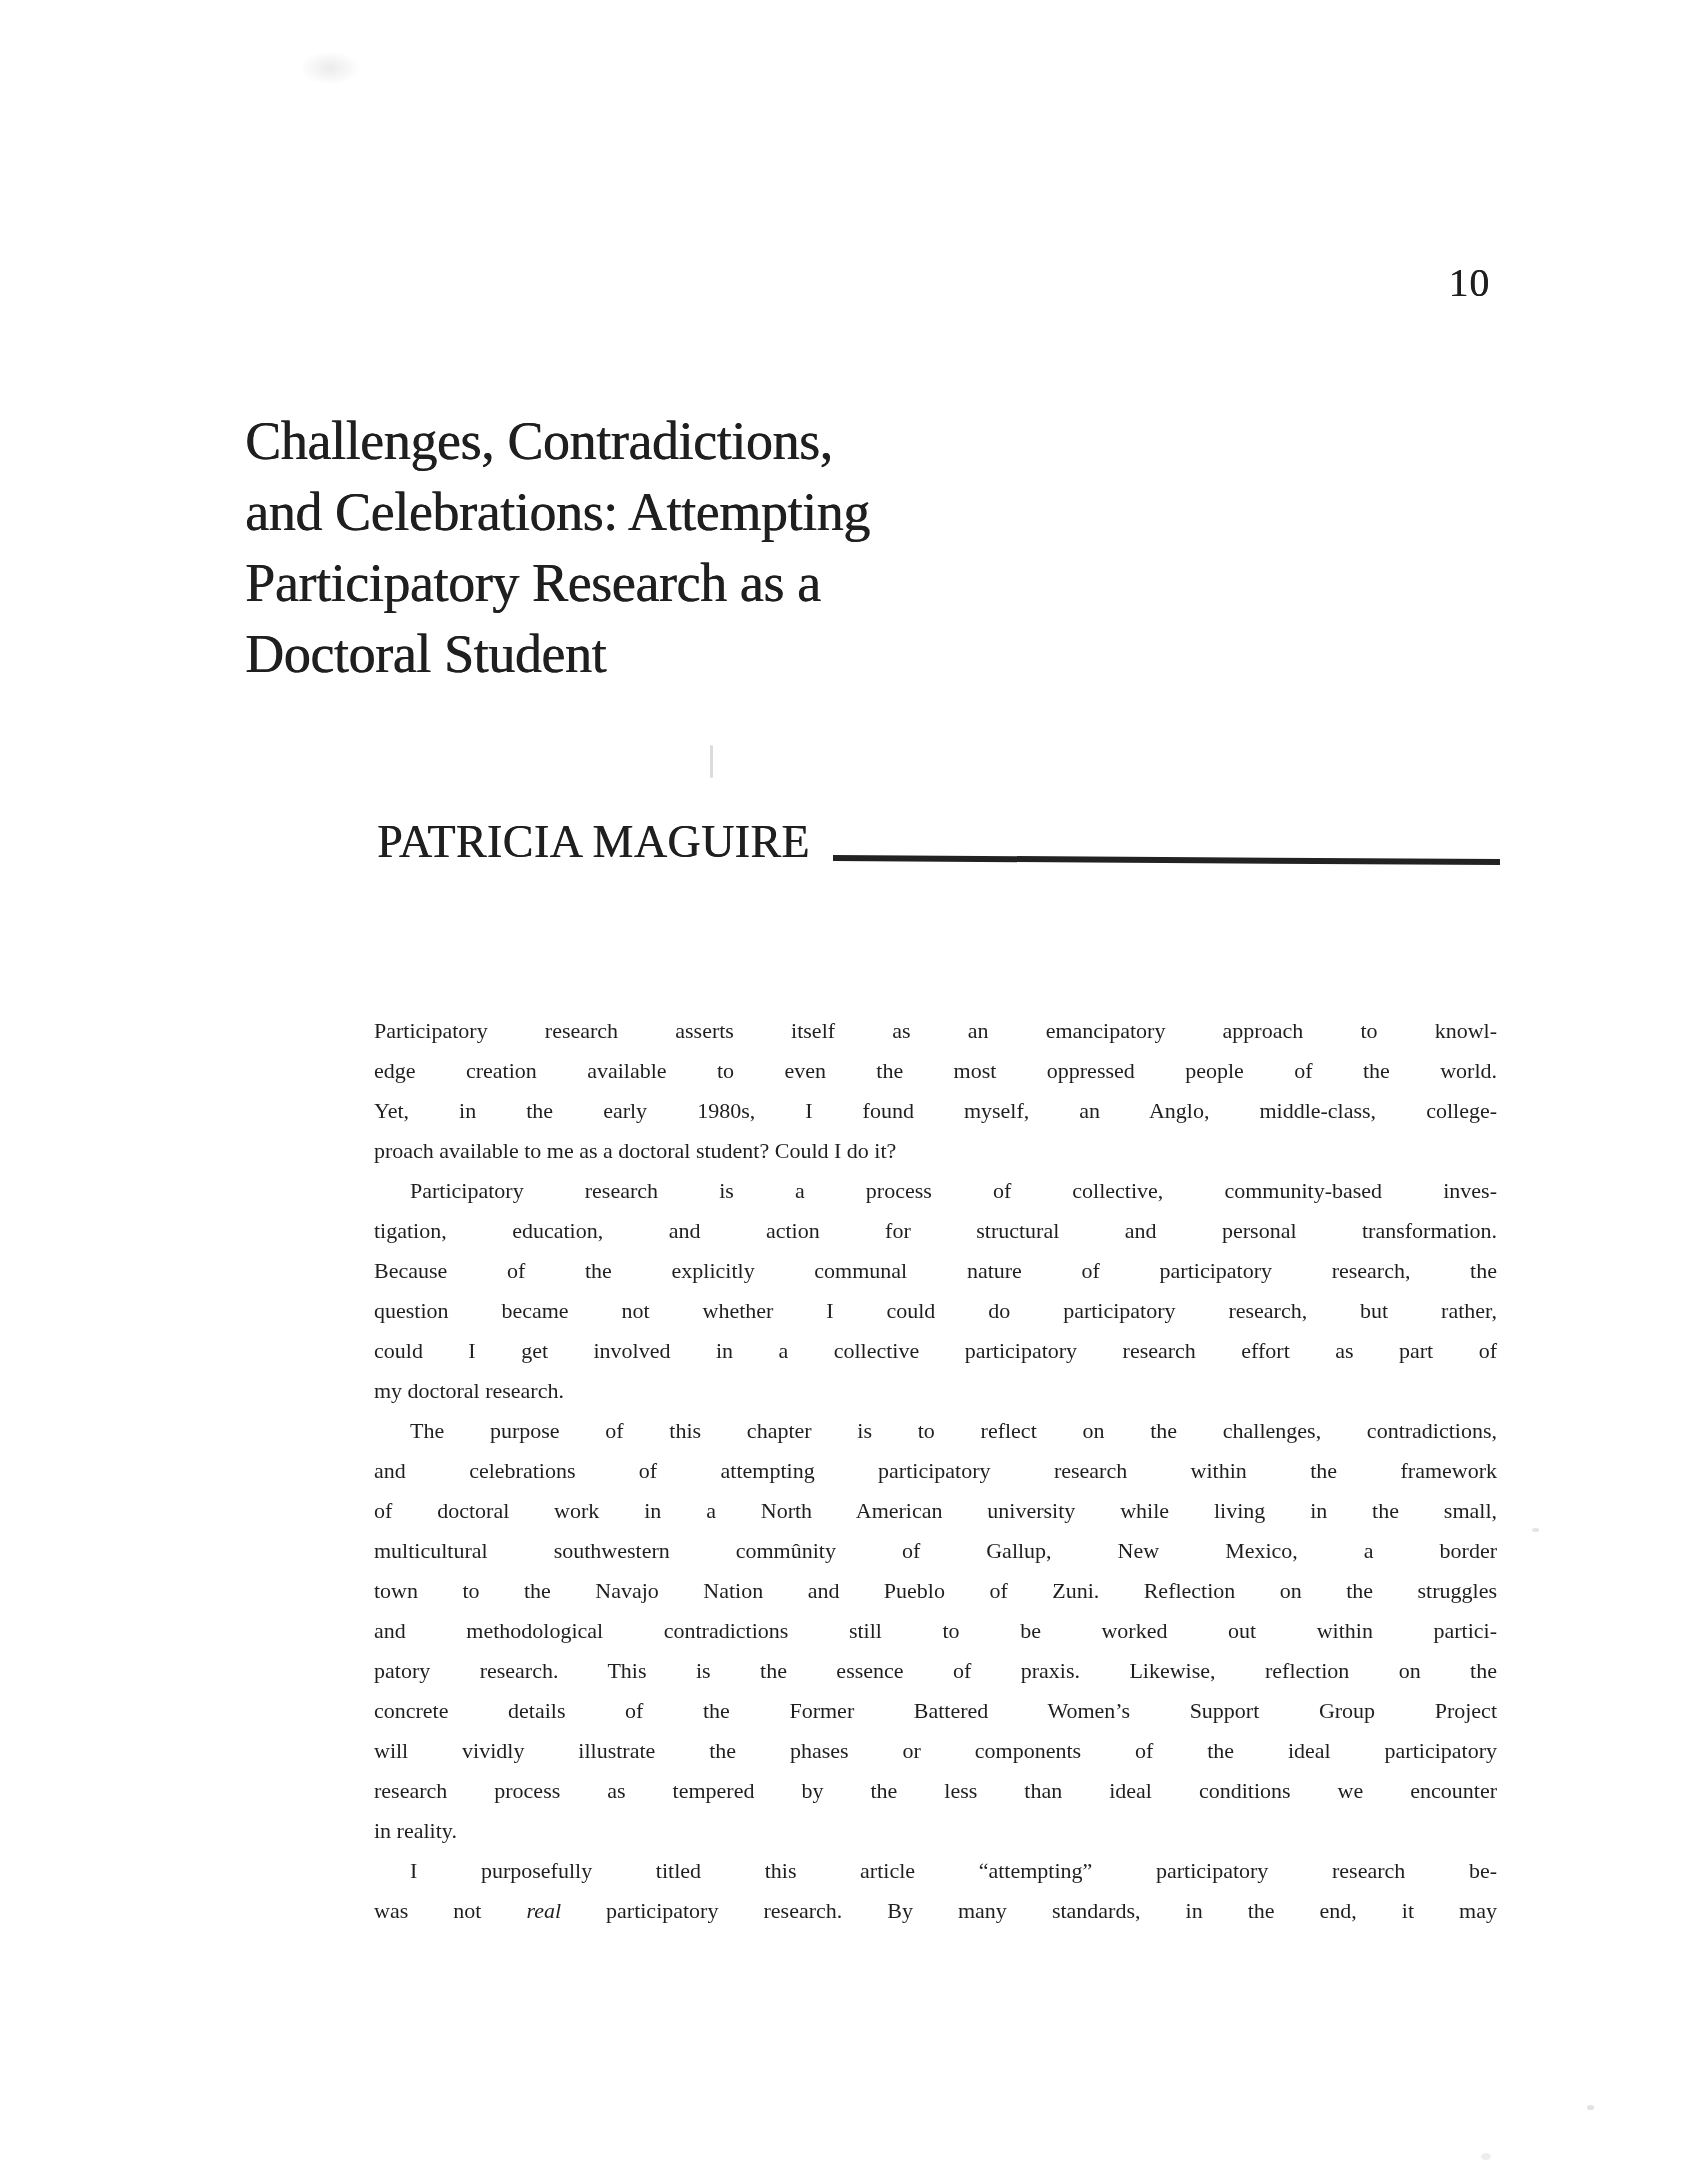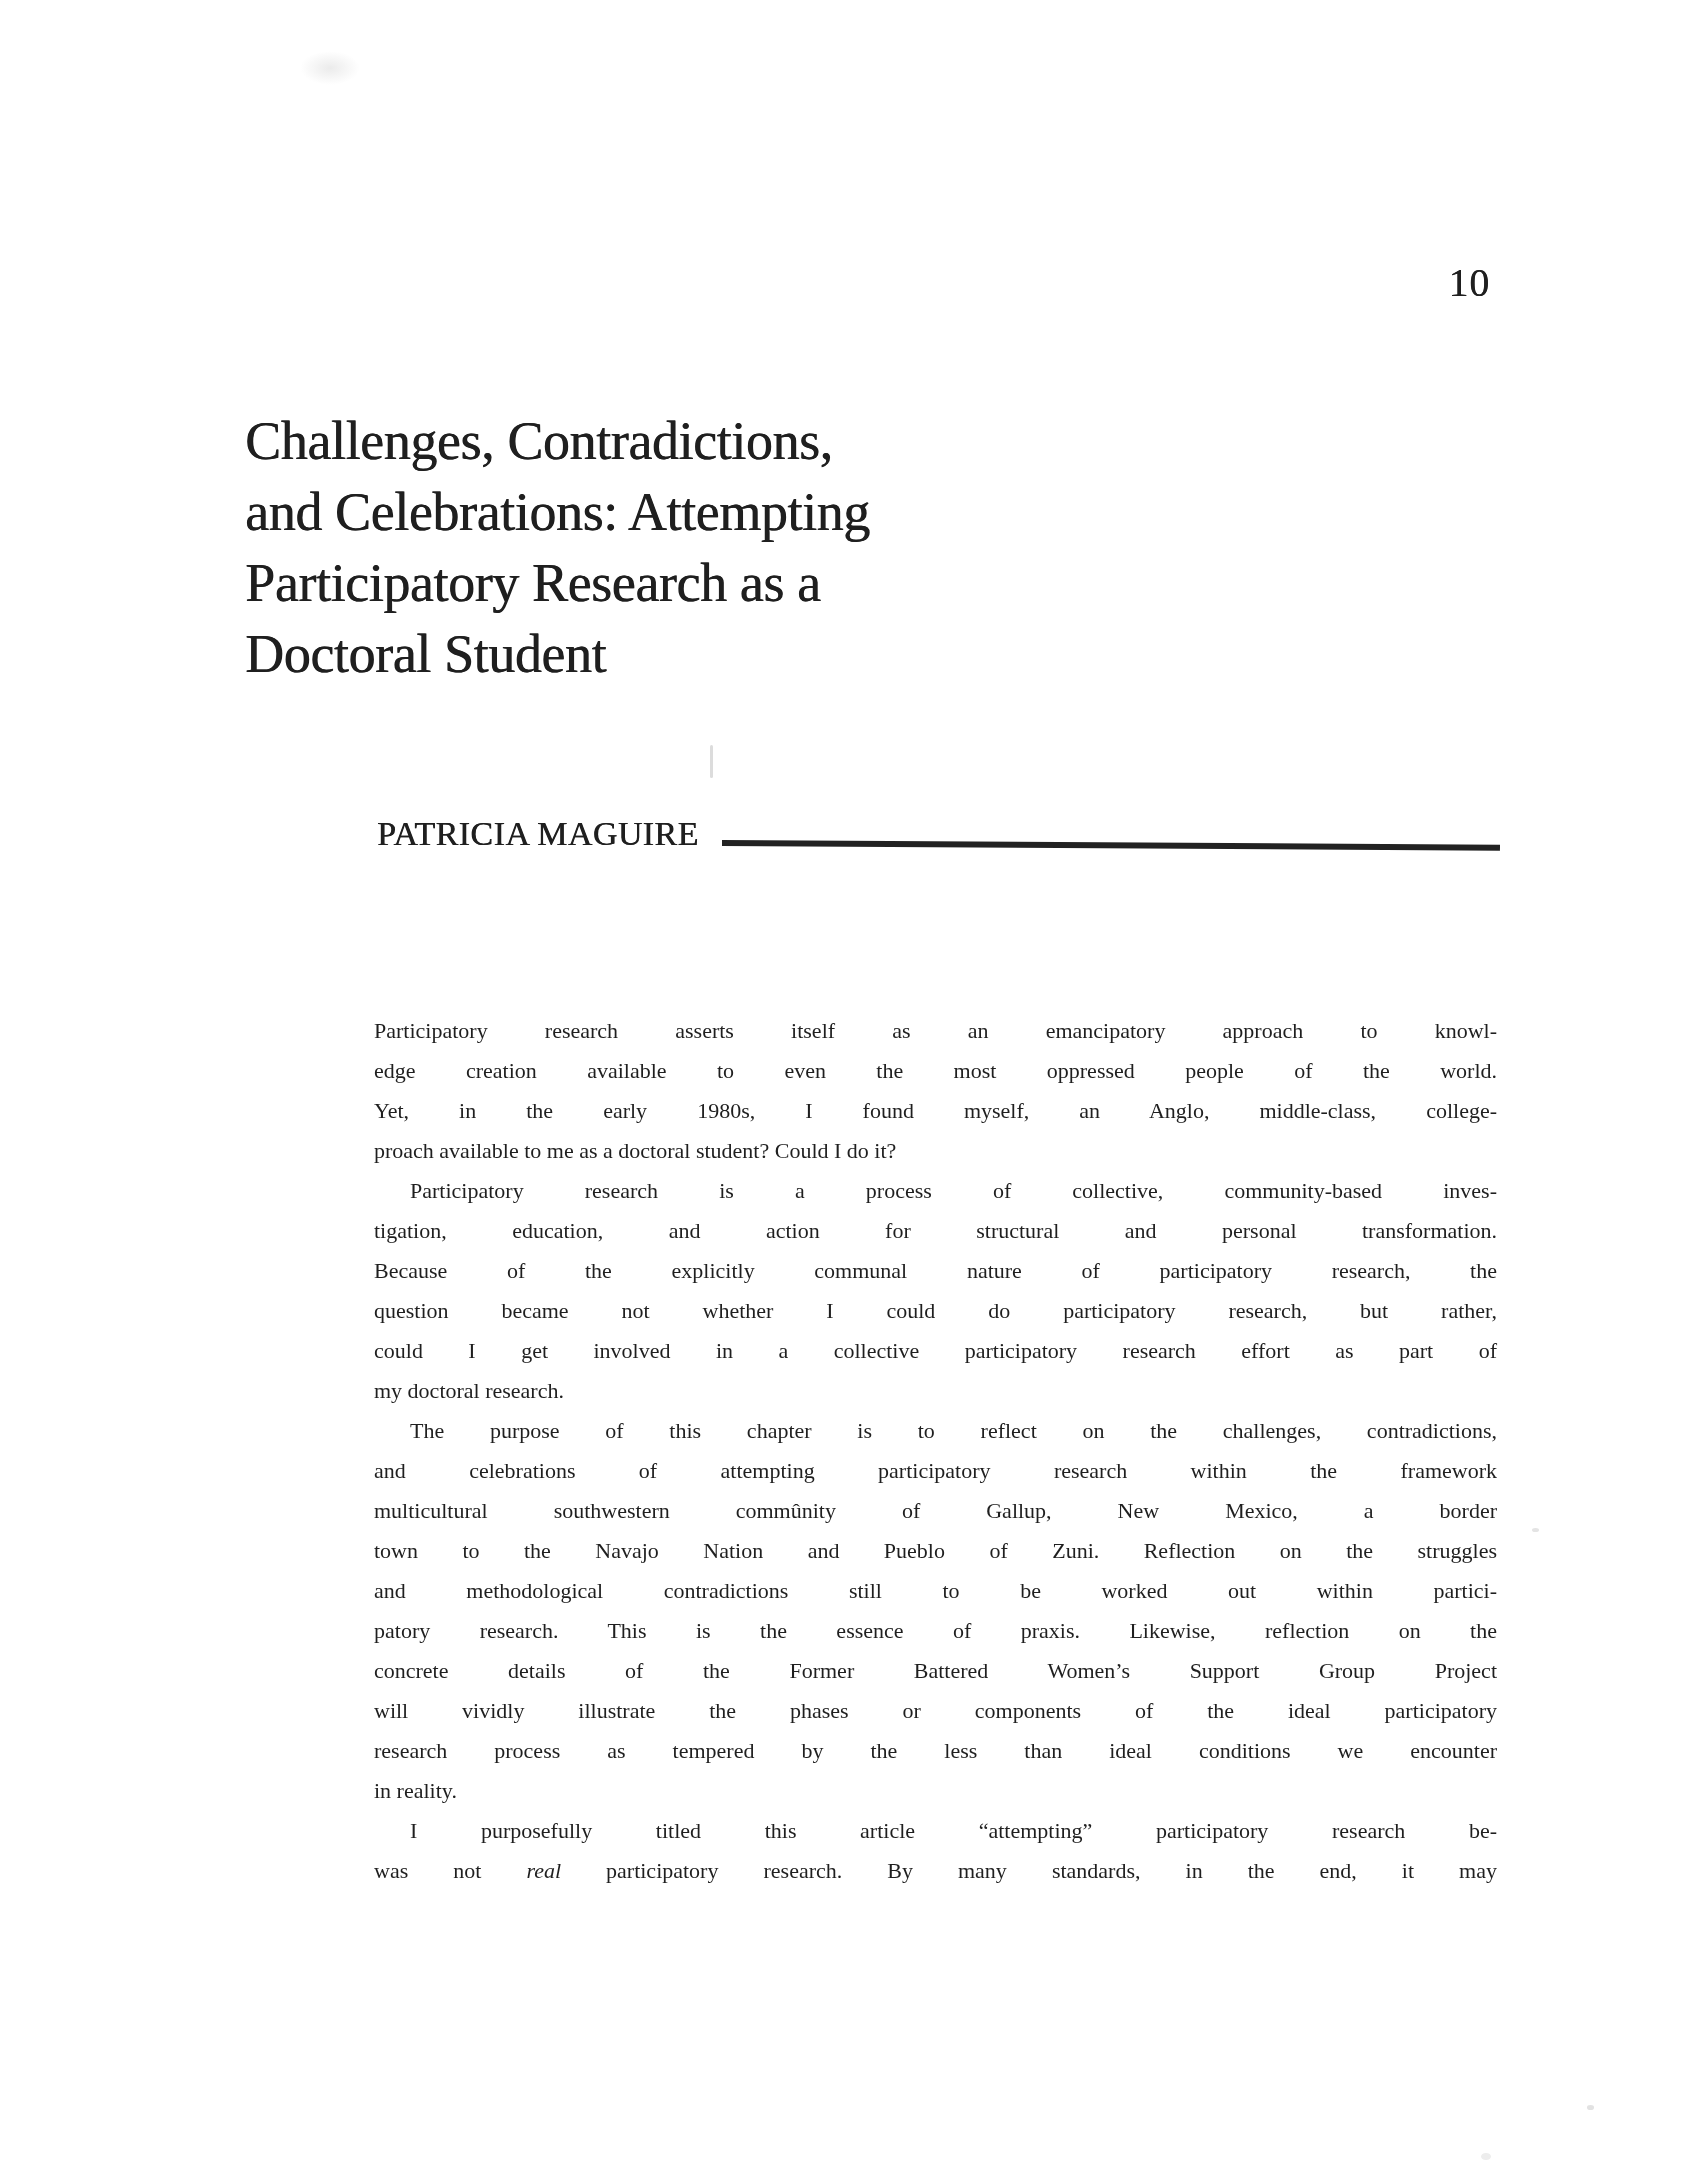--- a/index.html
+++ b/index.html
@@ -40,21 +40,21 @@
   
   .byline {
     position: absolute;
     top: 815px;
     left: 377px;
     right: 197px;
     display: flex;
     align-items: flex-end;
   }
   .byline .author {
-    font-size: 34px;
+    font-size: 46px;
     letter-spacing: 0.4px;
     white-space: nowrap;
     text-shadow: 0.5px 0 0 currentColor;
   }
   .byline .rule {
     flex: 1;
     height: 5.7px;
     background: #222222;
     margin-left: 23px;
     margin-bottom: 7.3px;
@@ -134,20 +134,21 @@
       <div class="line indent">Participatory research is a process of collective, community-based inves-</div>
       <div class="line">tigation, education, and action for structural and personal transformation.</div>
       <div class="line">Because of the explicitly communal nature of participatory research, the</div>
       <div class="line">question became not whether I could do participatory research, but rather,</div>
       <div class="line">could I get involved in a collective participatory research effort as part of</div>
       <div class="line no-justify">my doctoral research.</div>
     </div>
     <div>
       <div class="line indent">The purpose of this chapter is to reflect on the challenges, contradictions,</div>
       <div class="line">and celebrations of attempting participatory research within the framework</div>
+      <div class="line">of doctoral work in a North American university while living in the small,</div>
       <div class="line">multicultural southwestern commûnity of Gallup, New Mexico, a border</div>
       <div class="line">town to the Navajo Nation and Pueblo of Zuni. Reflection on the struggles</div>
       <div class="line">and methodological contradictions still to be worked out within partici-</div>
       <div class="line">patory research. This is the essence of praxis. Likewise, reflection on the</div>
       <div class="line">concrete details of the Former Battered Women’s Support Group Project</div>
       <div class="line">will vividly illustrate the phases or components of the ideal participatory</div>
       <div class="line">research process as tempered by the less than ideal conditions we encounter</div>
       <div class="line no-justify">in reality.</div>
     </div>
     <div>

